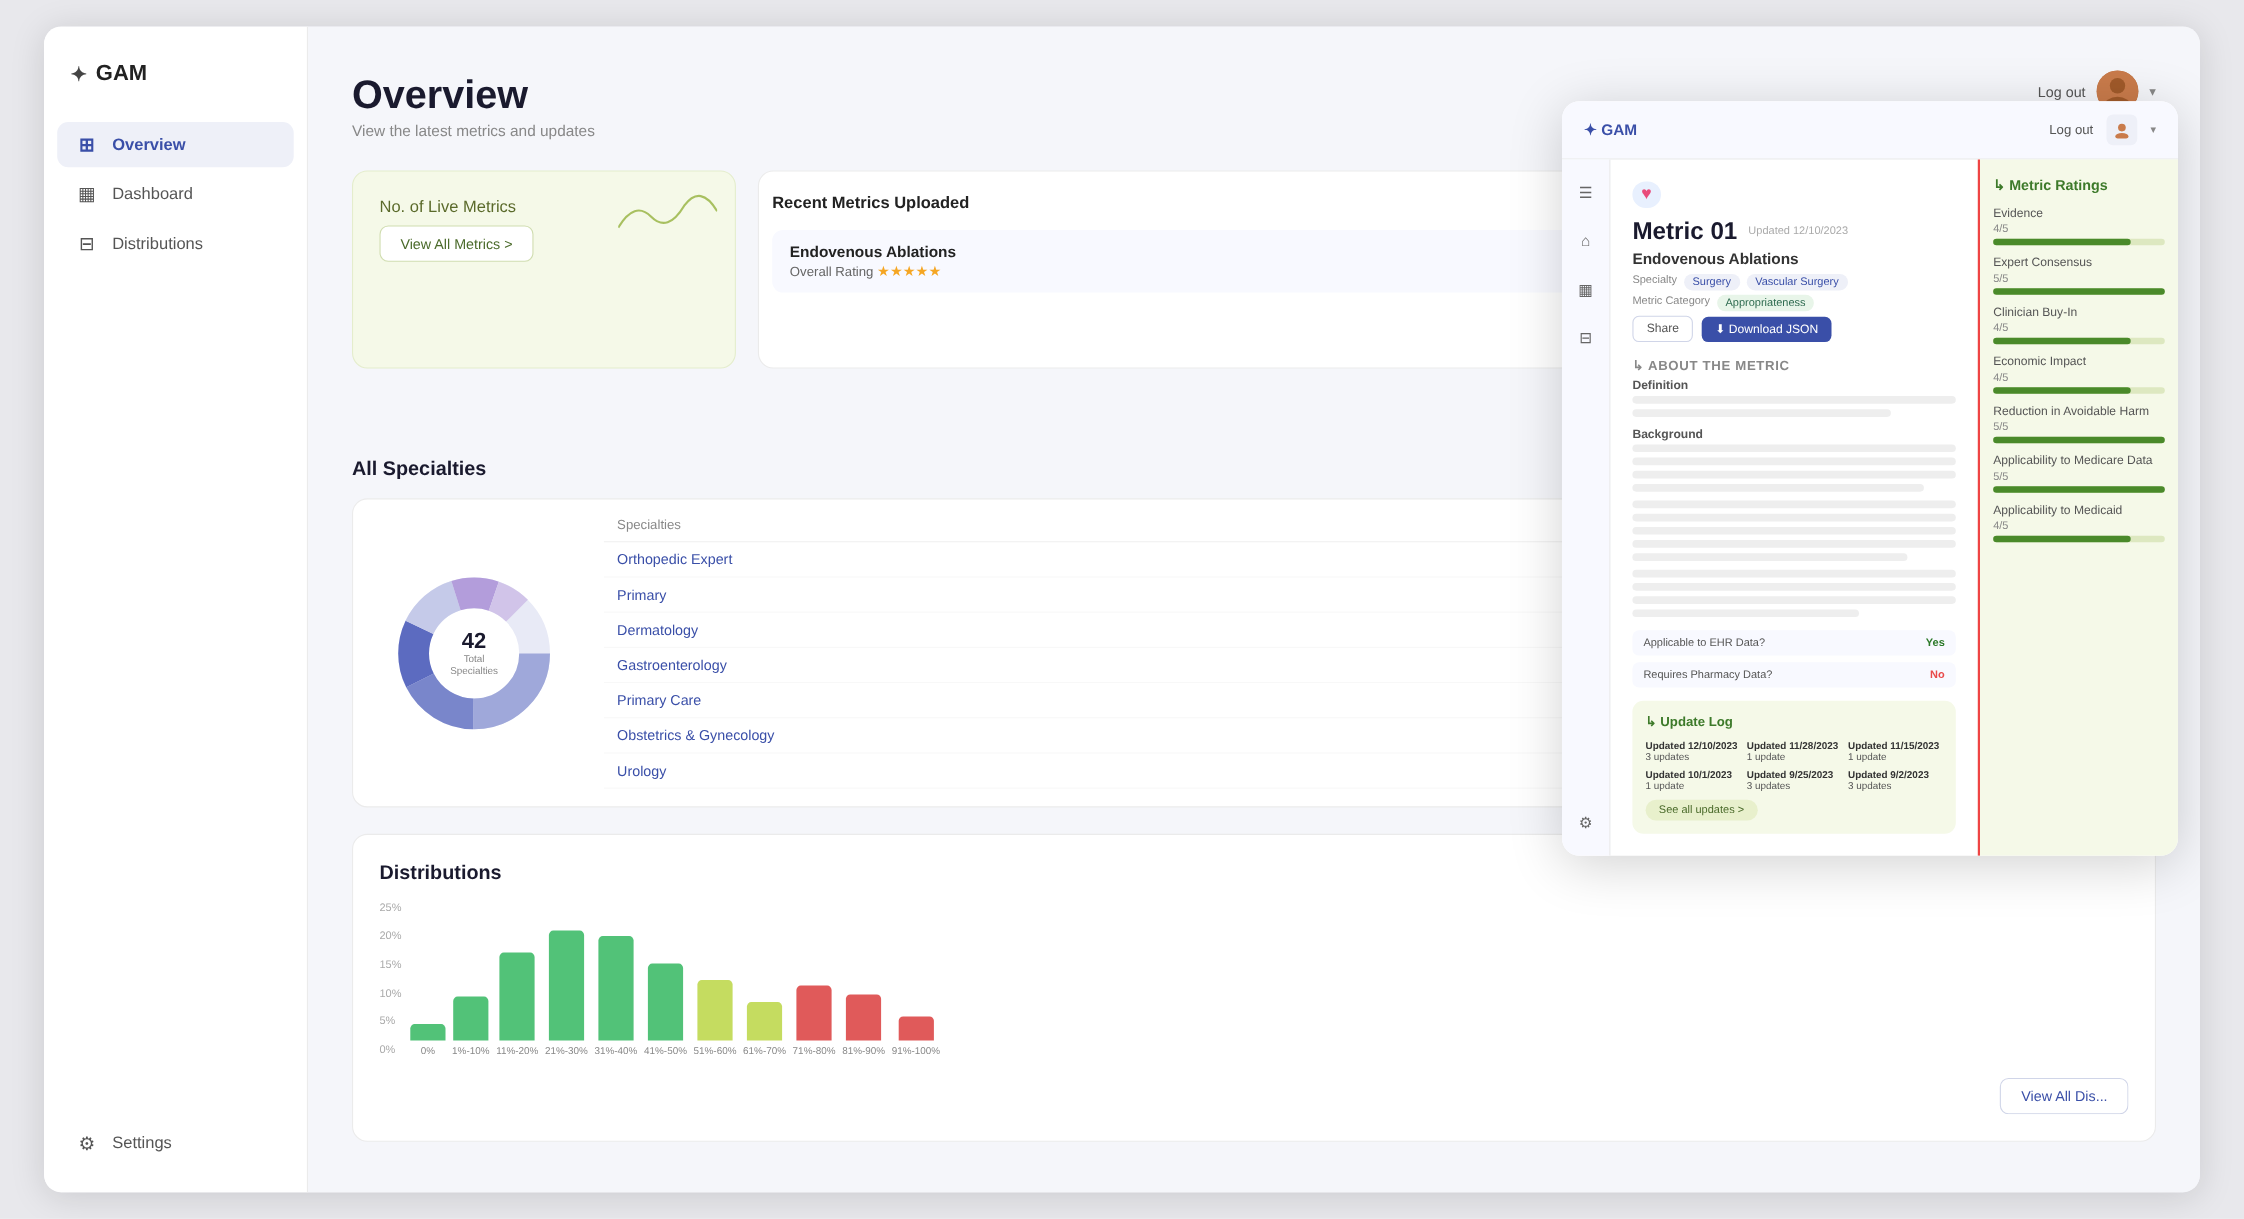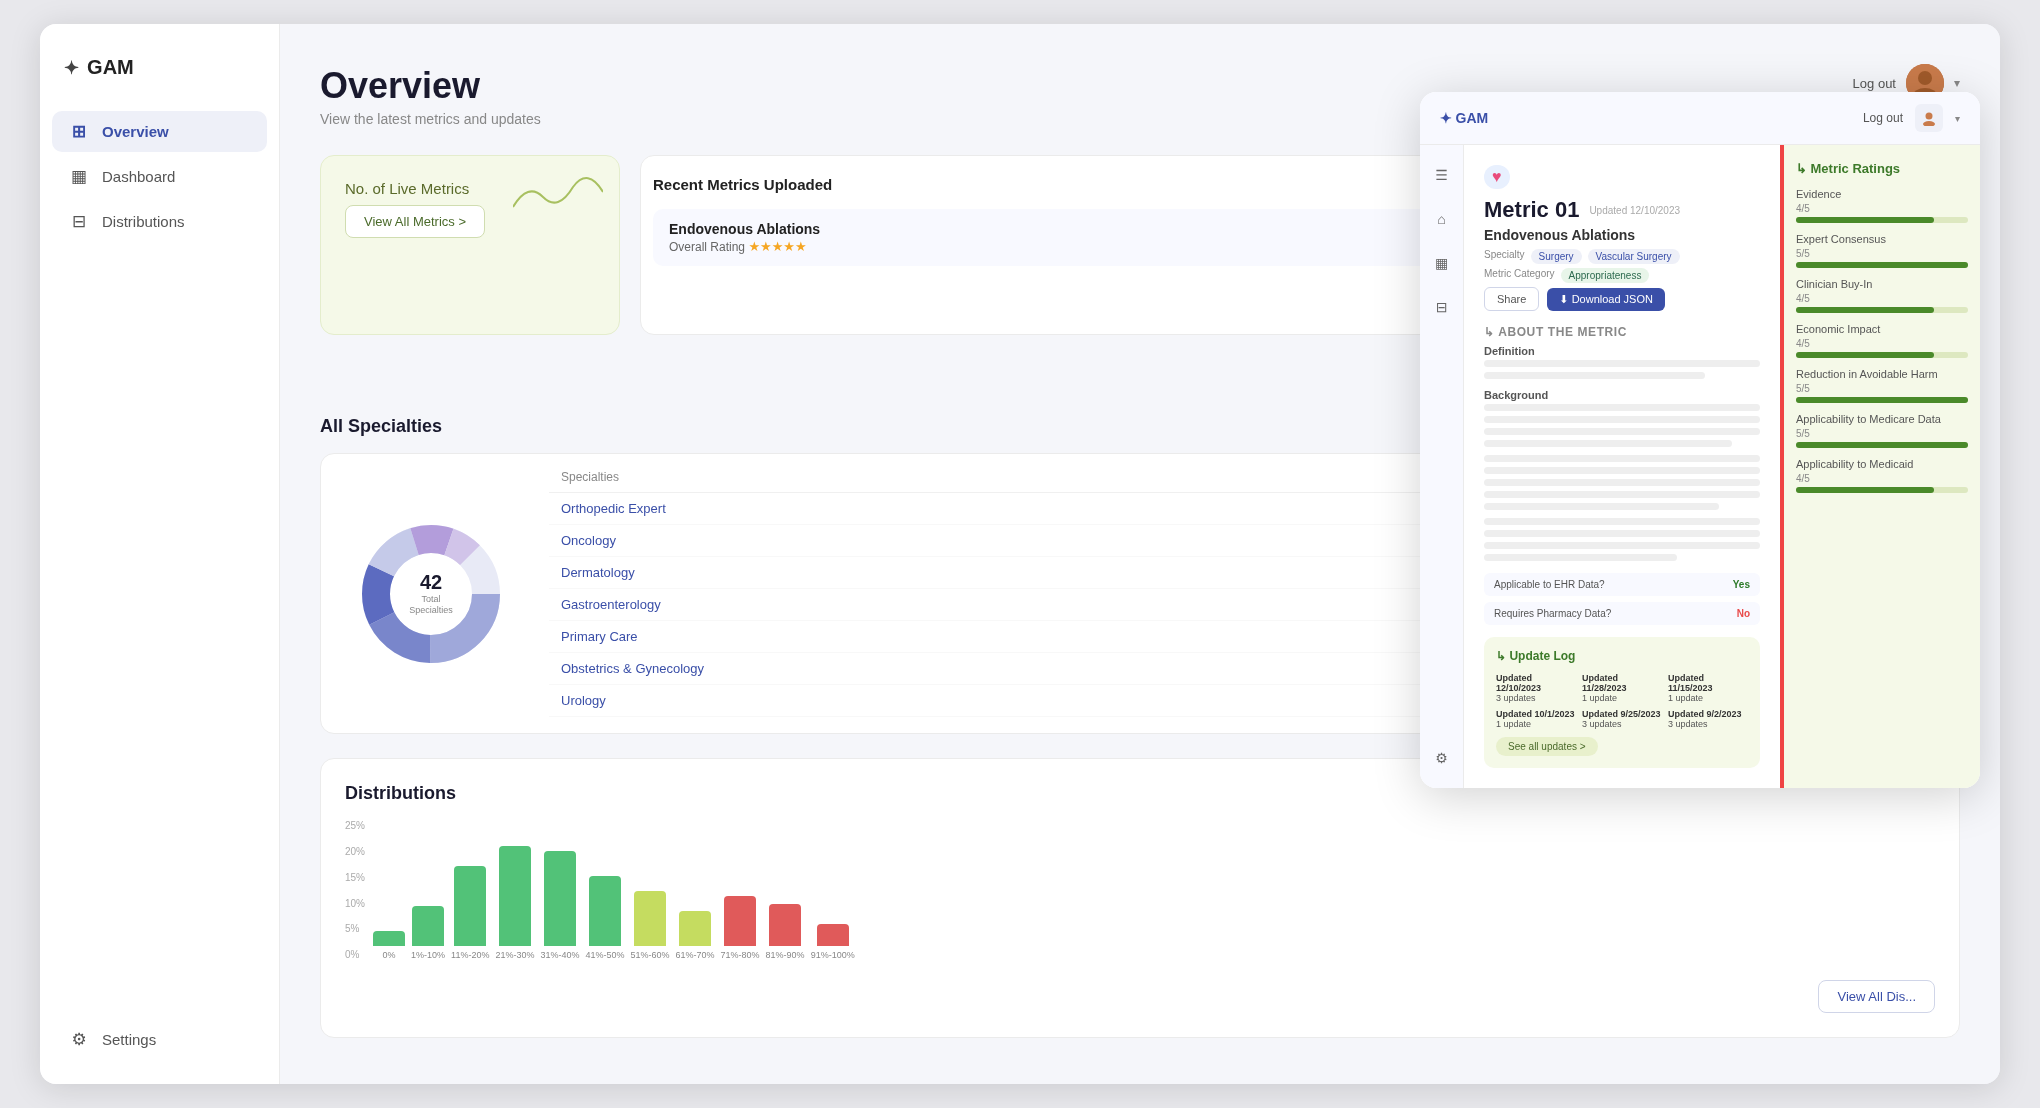--- a/index.html
+++ b/index.html
@@ -130,21 +130,21 @@
       display: flex;
       gap: 20px;
       margin-bottom: 24px;
       align-items: flex-start;
     }
     
     .metrics-card {
       background: #f5f9e8;
       border-radius: 14px;
       padding: 24px 24px 20px 24px;
-      width: 300px;
+      width: 349px;
       flex-shrink: 0;
       border: 1px solid #e4edcc;
       position: relative;
       overflow: hidden;
       min-height: 180px;
     }
     .metrics-card-title {
       font-size: 15px;
       color: #5a6a2a;
       font-weight: 500;
@@ -565,24 +565,24 @@
       height: 6px;
       background: #dde8c0;
       border-radius: 3px;
     }
     .rating-bar-fill {
       height: 6px;
       background: #4a8a2a;
       border-radius: 3px;
     }
     .overlay-right {
-      width: 200px;
+      width: 182px;
       flex-shrink: 0;
       background: #f5f9e8;
-      border-left: 4px solid #ef4444;
+      border-left: 2px solid #ef4444;
       overflow-y: auto;
       padding: 16px 12px;
     }
     .overlay-two-col {
       display: flex;
     }
     .overlay-main-area {
       flex: 1;
       overflow-y: auto;
       padding: 20px;
@@ -831,21 +831,21 @@
             <span class="specialties-header-col">Total</span>
           </div>
           <div class="specialty-row">
             <span class="specialty-name">Orthopedic Expert</span>
             <span class="specialty-count">
               <span>26</span>
               <span>›</span>
             </span>
           </div>
           <div class="specialty-row">
-            <span class="specialty-name">Oncology</span>
+            <span class="specialty-name">Primary</span>
           </div>
           <div class="specialty-row">
             <span class="specialty-name">Dermatology</span>
           </div>
           <div class="specialty-row">
             <span class="specialty-name">Gastroenterology</span>
           </div>
           <div class="specialty-row">
             <span class="specialty-name">Primary Care</span>
           </div>

